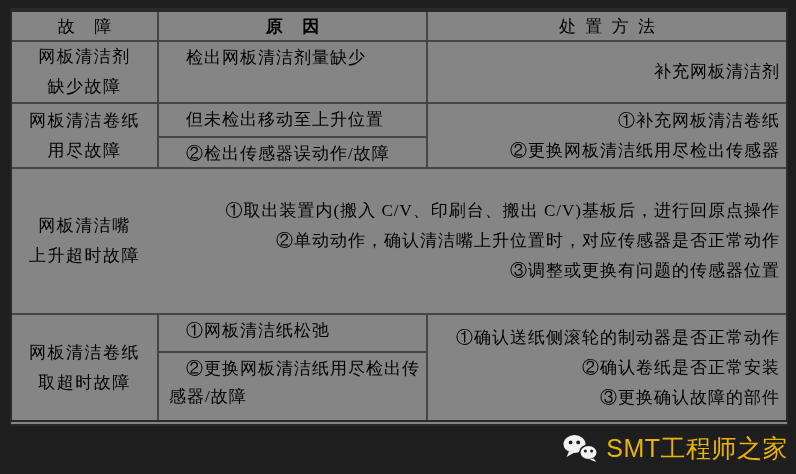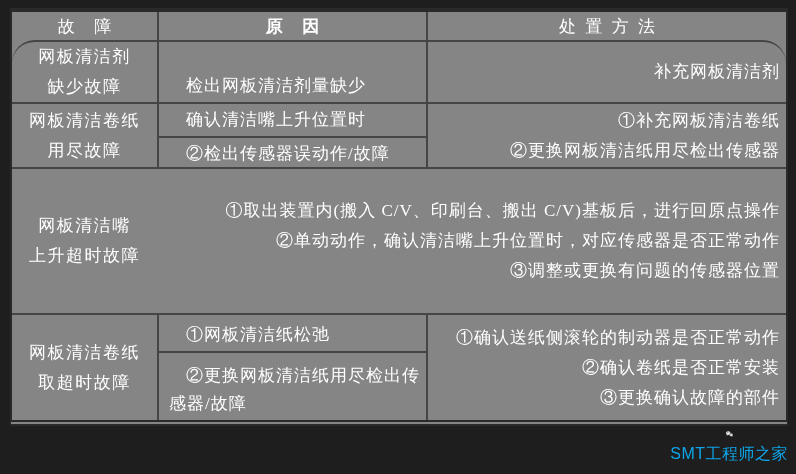--- a/index.html
+++ b/index.html
@@ -4,67 +4,67 @@
 <style>
   * { margin:0; padding:0; box-sizing:border-box; }
   html,body { width:796px; height:474px; overflow:hidden; background:#1e1e1e; }
   .stage {
     position:relative; width:796px; height:474px; background:#1e1e1e;
     font-family:"Liberation Serif","DejaVu Serif",serif;
   }
   
   .paper {
     position:absolute; left:10px; top:8px; width:778px; height:418px;
-    background:#858585; color:#ffffff;
+    background:#858585; color:#000000;
     border:2px solid #2a2a2a; border-top-width:4px;
     border-bottom:6px double #2a2a2a;
     display:flex; flex-direction:column;
     font-size:17px; letter-spacing:1px;
   }
   .trow { display:flex; width:100%; }
   .trow + .trow { border-top:2px solid #454545; }
   .hrow { height:28px; }
-  .r1 { height:62px;border-radius:23px; }
+  .r1 { height:62px; }
   .r2 { height:65px; }
   .r3 { height:146px; }
   .r4 { flex:1; }
   .c-fault {
     width:145px; display:flex; flex-direction:column;
     justify-content:center; align-items:center; text-align:center;
     line-height:30px; letter-spacing:1.5px;
   }
   .c-causes {
     width:271px; border-left:2px solid #454545; border-right:2px solid #454545;
     display:flex; flex-direction:column;
   }
   .c-actions {
     flex:1; display:flex; flex-direction:column; justify-content:center;
     padding:4px 6px 4px 8px;
     align-items:flex-end;
   }
   .cause {
-    flex:1; display:flex; flex-direction:column; justify-content:flex-end;
+    flex:1; display:flex; flex-direction:column; justify-content:flex-start;
     padding:2px 0 2px 10px;
   }
   .cause + .cause { border-top:2px solid #454545; }
   .cause.tall { flex:2; }
   .cause p, .c-actions p { text-indent:17px; line-height:28px; }
   .c-actions p { margin:1px 0; }
   .hcell { display:flex; align-items:center; justify-content:center; }
   .hc1 { width:145px; }
   .hc2 { width:271px; border-left:2px solid #454545; border-right:2px solid #454545;font-weight:bold; }
   .hc3 { flex:1;text-align:right; }
   .sp-wide  { letter-spacing:1.15em; padding-left:1.15em; }
   .sp-mid   { letter-spacing:0.55em; padding-left:0.55em; }
   
   .watermark {
     position:absolute; right:8px; top:431px; height:34px;
     display:flex; align-items:center; gap:7px;
     font-family:"Liberation Sans","DejaVu Sans",sans-serif;
-    color:#0ea5e9; font-size:16px; letter-spacing:0.5px;flex-direction:column;
+    color:#eab308; font-size:25px; letter-spacing:0.5px;
   }
   .wechat-icon { width:37px; height:29px; display:block; }
 </style>
 </head>
 <body>
 
 <div class="stage">
 
   <div class="paper">
 
@@ -89,21 +89,21 @@
       </div>
     </div>
 
     <div class="trow r2">
       <div class="c-fault">
         <span>网板清洁卷纸</span>
         <span>用尽故障</span>
       </div>
       <div class="c-causes">
         <div class="cause">
-          <p>确认清洁嘴上升位置时</p>
+          <p>但未检出移动至上升位置</p>
         </div>
         <div class="cause">
           <p>②检出传感器误动作/故障</p>
         </div>
       </div>
       <div class="c-actions">
         <p>①补充网板清洁卷纸</p>
         <p>②更换网板清洁纸用尽检出传感器</p>
       </div>
     </div>

